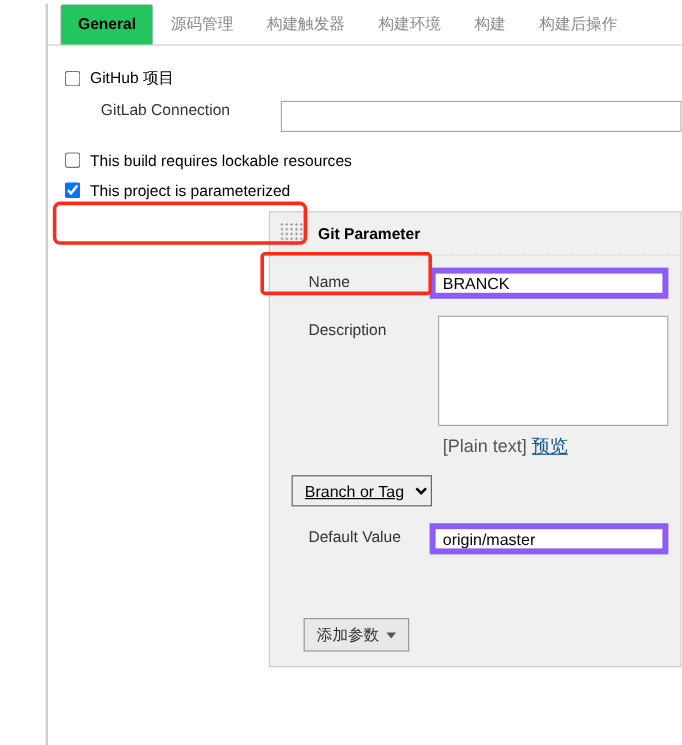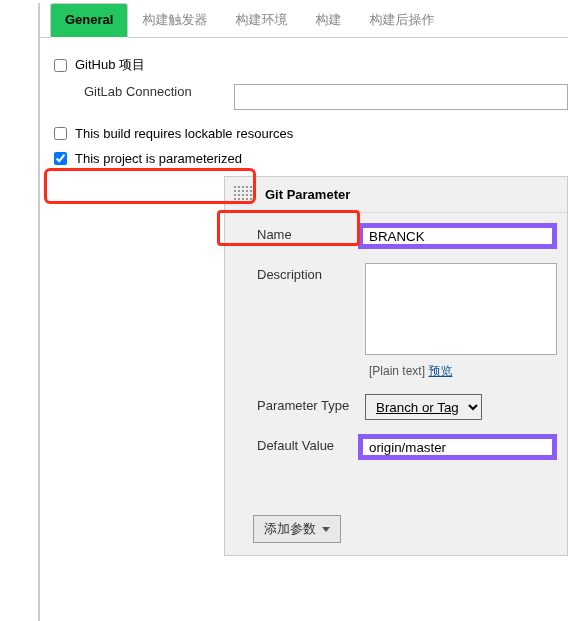--- a/index.html
+++ b/index.html
@@ -141,21 +141,21 @@
       flex: 1;
       height: 92px;
       border: 1px solid #aaa;
       padding: 4px 6px;
       background: #fff;
       resize: none;
       font-family: inherit;
     }
     .hint-row {
       margin: -6px 0 14px 126px;
-      font-size: 12px;
+      font-size: 15px;
       color: #555;
     }
     .hint-row a {
       color: #0b5394;
       text-decoration: underline;
       cursor: pointer;
     }
     .param-select {
       height: 26px;
       border: 1px solid #666;
@@ -185,20 +185,21 @@
       border-right: 4px solid transparent;
       border-top: 5px solid #555;
     }
   </style>
 </head>
 <body>
 
 <div class="outer">
   <div class="tabs">
     <div class="tab active">General</div>
+    <div class="tab">源码管理</div>
     <div class="tab">构建触发器</div>
     <div class="tab">构建环境</div>
     <div class="tab">构建</div>
     <div class="tab">构建后操作</div>
   </div>
 
   <div class="body">
     <div class="row">
       <input type="checkbox" class="checkbox" style="">
       <span>GitHub 项目</span>
@@ -231,21 +232,20 @@
         </div>
         <div class="param-row">
           <div class="param-label">Description</div>
           <textarea class="param-textarea" style=""></textarea>
         </div>
         <div class="hint-row">
           <span>[Plain text]</span>
           <a>预览</a>
         </div>
         <div class="param-row">
-          <div class="param-label">Parameter Type</div>
           <select class="param-select">
             <option>Branch or Tag</option>
           </select>
         </div>
         <div class="param-row">
           <div class="param-label">Default Value</div>
           <input type="text" class="param-input" value="origin/master" style="">
         </div>
       </div>
       <button class="add-param-btn">

